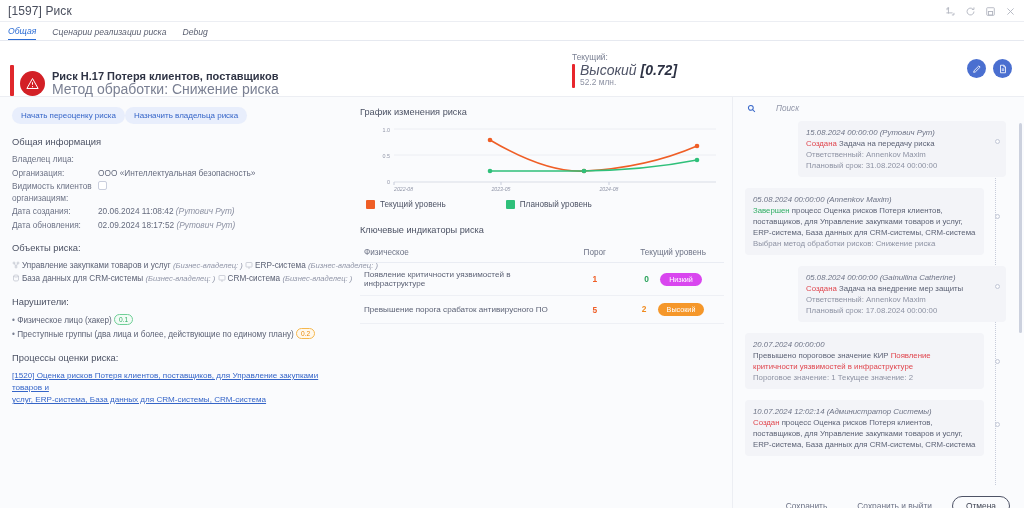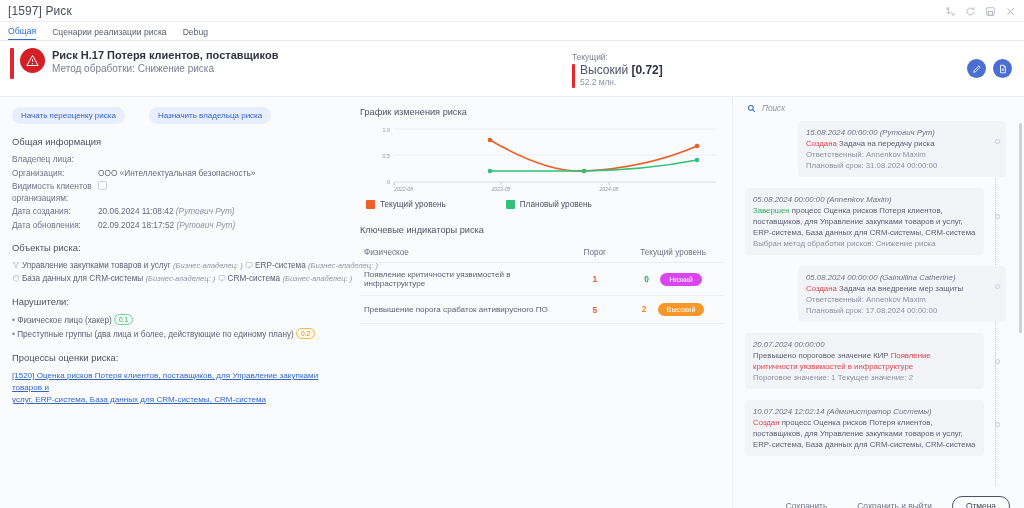--- a/index.html
+++ b/index.html
@@ -18,61 +18,61 @@
     height: 22px; background: #ffffff; border-bottom: 1px solid #eceef3;
     display: flex; align-items: center; padding: 0 8px; position: relative;
   }
   .titlebar .tb-title { font-size: 12px; color: #4a4f5e; letter-spacing: .1px; }
   .win-ctrls { position: absolute; right: 8px; top: 0; height: 22px; display: flex; align-items: center; gap: 9px; }
   .win-ctrls .wb { width: 11px; height: 11px; opacity: .55; display:block; }
 
   
   .tabbar {
     height: 19px; background: #fff; border-bottom: 1px solid #e6e9f0;
-    display: flex; align-items: flex-end; padding-left: 8px; gap: 16px;
+    display: flex; align-items: flex-end; padding-left: 8px; gap: 16px; font-style: italic;
   }
   .tab { font-size: 8.6px; color: #5b6071; padding-bottom: 3px; cursor: pointer; }
   .tab.active { color: #2b6cd4; border-bottom: 1.6px solid #2b6cd4; }
 
   
   .headerzone { display: flex; height: 56px; border-bottom: 1px solid #eceef3; background: #fff; }
-  .hdr-left { width: 566px; display: flex; align-items: flex-start; padding: 7px 0 0 10px; }
+  .hdr-left { width: 566px; display: flex; align-items: flex-end; padding: 7px 0 0 10px; }
   .redbar { width: 4px; height: 31px; background: #e0282c; border-radius: 1px; margin-right: 6px; }
   .risk-ico {
     width: 25px; height: 25px; border-radius: 50%; background: #d32026;
     display: flex; align-items: center; justify-content: center; margin-right: 7px; flex: 0 0 auto;
   }
   .risk-ico svg { width: 15px; height: 15px; }
   .risk-title { font-size: 11px; font-weight: bold; color: #2f3445; line-height: 14px; }
-  .risk-sub { font-size: 10px; color: #7a8093; line-height: 13px; }
+  .risk-sub { font-size: 14px; color: #7a8093; line-height: 13px; }
 
   .hdr-mid { width: 148px; padding: 11px 0 0 6px; }
   .hdr-mid2 { width: 148px; padding: 11px 0 0 6px; }
   .lvl-cap { font-size: 8.4px; color: #7a8093; margin-bottom: 2px; }
   .lvl-row { display: flex; align-items: stretch; }
   .lvl-bar { width: 3px; border-radius: 1px; margin-right: 5px; }
   .lvl-bar.red { background: #e8262c; }
   .lvl-bar.orange { background: #f59a1e; }
-  .lvl-txt { font-size: 12px; color: #4e5366; line-height: 12px; }
+  .lvl-txt { font-size: 14px; color: #4e5366; line-height: 12px; font-style: italic; }
   .lvl-txt b { color: #2d3244; }
   .lvl-money { font-size: 8.4px; color: #8d92a3; line-height: 12px; }
 
   .hdr-right { flex: 1; display: flex; align-items: center; justify-content: flex-end; padding-right: 12px; gap: 7px; }
   .circ-btn {
     width: 19px; height: 19px; border-radius: 50%; background: #4a6fd0;
     display: flex; align-items: center; justify-content: center; cursor: pointer;
   }
   .circ-btn svg { width: 10px; height: 10px; }
 
   
   .body { display: flex; height: 430px; }
 
   
   .col-left { width: 352px; padding: 10px 10px 0 12px; }
-  .act-btns { display: flex; gap: 24px; margin-bottom: 12px; }
+  .act-btns { display: flex; gap: 0; margin-bottom: 12px; }
   .act-btn {
     background: #e8eefc; color: #3565c8; font-size: 8px; border-radius: 9px;
     padding: 4px 9px; cursor: pointer; white-space: nowrap;
   }
   .sec-title { font-size: 9.4px; color: #4c5264; margin-bottom: 7px; }
   .kv { display: flex; font-size: 8.3px; line-height: 11.5px; margin-bottom: 2px; }
   .kv .k { width: 86px; color: #6d7386; flex: 0 0 86px; }
   .kv .v { color: #656b7e; }
   .kv .v i { color: #8d92a3; font-style: italic; }
   .chkbox { width: 9px; height: 9px; border: 1px solid #c9cedd; border-radius: 2px; background:#fff; display:inline-block; }
@@ -105,21 +105,21 @@
   .tbl .c { text-align: center; }
   .num-th { color: #ef5e26; font-weight: bold; font-size: 8.4px; }
   .num-cur { color: #29a35a; font-weight: bold; font-size: 8.4px; }
   .num-cur.warn { color: #f08a1e; }
   .badge { display: inline-block; color: #fff; font-size: 7.2px; padding: 2px 9px; border-radius: 8px; }
   .badge.low { background: #d946ef; }
   .badge.high { background: #f5972a; }
 
   
   .col-right { flex: 1; border-left: 1px solid #eceef3; position: relative; background: #fafbfd; }
-  .search-row { display: flex; align-items: center; gap: 6px; padding: 7px 0 0 14px; }
+  .search-row { display: flex; align-items: center; gap: 20px; padding: 7px 0 0 14px; }
   .search-row .stxt { font-size: 8.2px; color: #9196a8; font-style: italic; }
   .timeline { position: absolute; left: 0; top: 24px; right: 0; bottom: 42px; padding: 0 18px 0 12px; }
   .tl-line { position: absolute; left: 262px; top: 0; bottom: 0; width: 1px; border-left: 1px dotted #c7ccda; }
   .ev { position: relative; margin-bottom: 11px; }
   .ev .bubble { background: #f3f4f8; border-radius: 4px; padding: 6px 8px; }
   .ev.right .bubble { margin-left: 53px; }
   .ev.left .bubble { margin-right: 22px; }
   .ev .dot {
     position: absolute; left: 250px; width: 5px; height: 5px; border-radius: 50%;
     border: 1px solid #c2c7d6; background: #fafbfd;

